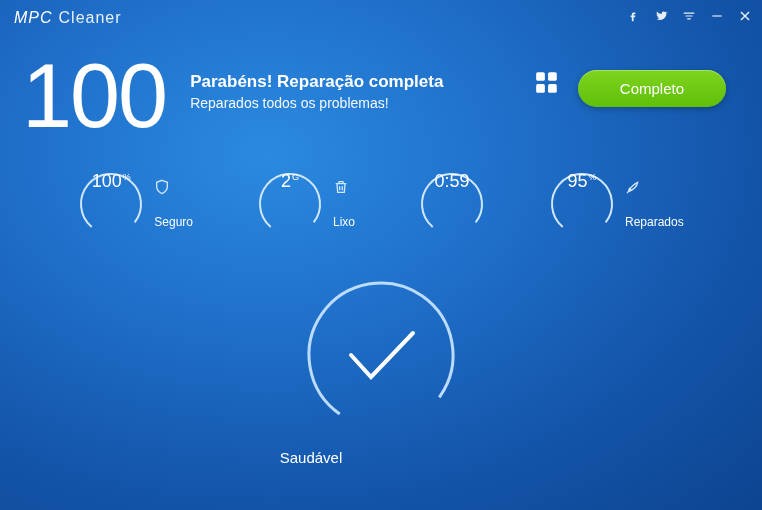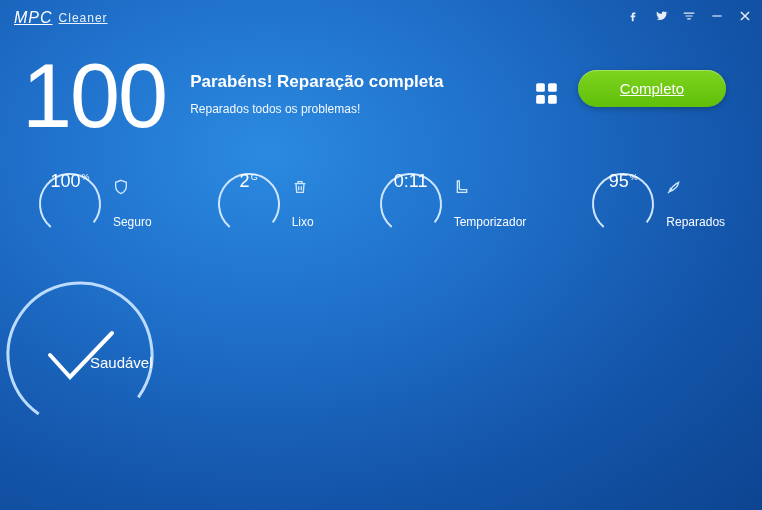--- a/index.html
+++ b/index.html
@@ -13,44 +13,43 @@
   position: relative;
 }
 
 
 .titlebar {
   display: flex;
   align-items: center;
   justify-content: space-between;
   padding: 7px 10px 0 14px;
   height: 28px;
-  text-decoration: underline;
 }
 .logo-area { display: flex; align-items: center; gap: 6px; }
 .logo-text { font-weight: 300; font-size: 16px; letter-spacing: 1px; font-style: italic; }
-.logo-sub { font-size: 12px; opacity: .9; letter-spacing: 1px; }
+.logo-sub { font-size: 16px; opacity: .9; letter-spacing: 1px; }
 .win-controls { display: flex; align-items: center; gap: 14px; }
 .win-controls span, .win-controls svg { cursor: pointer; opacity: .95; }
 
 
 .header {
   display: flex;
   align-items: flex-start;
   padding: 28px 36px 0 22px;
 }
 .score {
   font-size: 90px;
   font-weight: 100;
   line-height: 0.9;
   letter-spacing: -2px;
 }
 .head-text { margin-left: 24px; margin-top: 16px; flex: 1; }
 .head-title { font-size: 17px; font-weight: 700; }
-.head-sub { font-size: 12px; margin-top: 10px; opacity: .95; }
-.head-right { display: flex; align-items: flex-end; gap: 18px; margin-top: 14px; text-decoration: underline; }
+.head-sub { font-size: 14px; margin-top: 3px; opacity: .95; }
+.head-right { display: flex; align-items: flex-start; gap: 18px; margin-top: 14px; }
 .grid-icon svg { display: block; }
 .complete-btn {
   background: linear-gradient(#7fd41e, #5fbf0a);
   border: none;
   color: #fff;
   font-size: 15px;
   padding: 10px 42px;
   border-radius: 20px;
   cursor: pointer;
   box-shadow: 0 2px 6px rgba(0,0,0,.25), inset 0 1px 0 rgba(255,255,255,.3);
@@ -75,21 +74,21 @@
 }
 .ring-val { font-size: 18px; font-weight: 300; }
 .ring-unit { font-size: 9px; margin-left: 1px; vertical-align: super; }
 .stat-label-col { display: flex; flex-direction: column; align-items: flex-start; gap: 20px; }
 .stat-label { font-size: 12px; opacity: .98; }
 .stat-icon { width: 16px; height: 16px; }
 
 
 .big-area {
   display: flex;
-  flex-direction: row;
+  flex-direction: column;
   align-items: center;
   margin-top: 38px;
 }
 .big-ring { width: 160px; height: 160px; position: relative; }
 .big-ring svg { position: absolute; inset: 0; }
 .big-label { font-size: 15px; margin-top: 14px; position: relative; left: -70px; }
 
 
 .thin { stroke: #cfe6ff; stroke-width: 2; fill: none; }
 .thin2 { stroke: #fff; stroke-width: 4; fill: none; stroke-linecap: round; }
@@ -185,28 +184,22 @@
       <span class="stat-label">Lixo</span>
     </div>
   </div>
 
   <div class="stat">
     <div class="ring">
       <svg viewBox="0 0 66 66">
           <circle class="thin" cx="33" cy="33" r="30" stroke-dasharray="140 200" transform="rotate(-230 33 33)"></circle>
         </svg>
       <div class="ring-text">
-        <span class="ring-val">0:11</span>
-      </div>
-    </div>
-    <div class="stat-label-col">
-      <svg class="stat-icon" viewBox="0 0 24 24">
-          <path class="thin" d="M8 3v10c0 2 1 3 3 3h8v4H5V3h3z"></path>
-        </svg>
-      <span class="stat-label">Temporizador</span>
+        <span class="ring-val">0:59</span>
+      </div>
     </div>
   </div>
 
   <div class="stat">
     <div class="ring">
       <svg viewBox="0 0 66 66">
           <circle class="thin" cx="33" cy="33" r="30" stroke-dasharray="140 200" transform="rotate(-230 33 33)"></circle>
         </svg>
       <div class="ring-text">
         <span class="ring-val"><span>95</span><span class="ring-unit">%</span></span>

